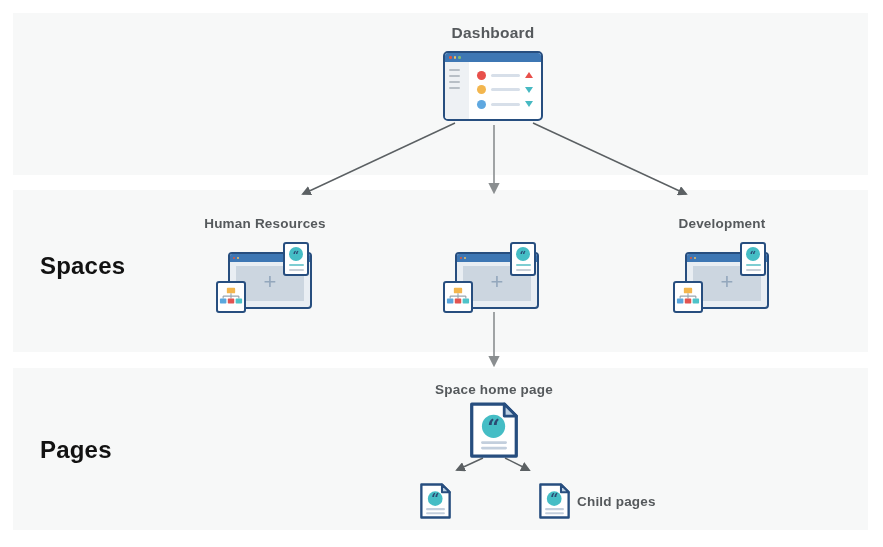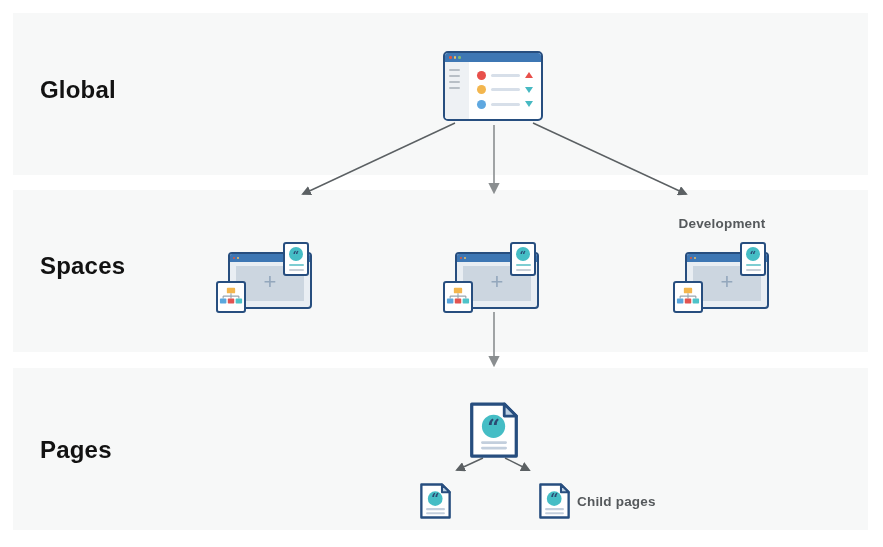--- a/index.html
+++ b/index.html
@@ -76,41 +76,41 @@
 </style>
 </head>
 <body>
 
 <div class="canvas">
 
   <div class="band" id="band-global"></div>
   <div class="band" id="band-spaces"></div>
   <div class="band" id="band-pages"></div>
 
-  <div class="row-label" id="lbl-global">Global</div>
   <div class="row-label" id="lbl-pages">Pages</div>
   <div class="row-label" id="lbl-spaces">Spaces</div>
 
   <svg class="arrows" width="883" height="547">
     <defs>
       <marker id="ah-dark" viewBox="0 0 10 10" refX="8" refY="5" markerWidth="7" markerHeight="7" orient="auto">
         <path d="M0,0 L10,5 L0,10 Z" fill="#5b6063"></path>
       </marker>
       <marker id="ah-light" viewBox="0 0 10 10" refX="8" refY="5" markerWidth="7" markerHeight="7" orient="auto">
         <path d="M0,0 L10,5 L0,10 Z" fill="#8a8e90"></path>
       </marker>
     </defs>
     <line x1="455" y1="123" x2="303" y2="194" stroke="#5b6063" stroke-width="1.4" marker-end="url(#ah-dark)"></line>
     <line x1="494" y1="125" x2="494" y2="192" stroke="#8a8e90" stroke-width="1.6" marker-end="url(#ah-light)"></line>
     <line x1="533" y1="123" x2="686" y2="194" stroke="#5b6063" stroke-width="1.4" marker-end="url(#ah-dark)"></line>
     <line x1="494" y1="312" x2="494" y2="365" stroke="#8a8e90" stroke-width="1.6" marker-end="url(#ah-light)"></line>
     <line x1="483" y1="458" x2="457" y2="470" stroke="#5b6063" stroke-width="1.4" marker-end="url(#ah-dark)"></line>
     <line x1="505" y1="458" x2="529" y2="470" stroke="#5b6063" stroke-width="1.4" marker-end="url(#ah-dark)"></line>
   </svg>
 
+  <div class="sub-label" style="left:403px; top:24px; font-size:15.5px;">Dashboard</div>
   <div class="dash">
     <div class="dash-bar">
       <i style="background:#e0563f"></i>
       <i style="background:#f2c063"></i>
       <i style="background:#7fba7a"></i>
     </div>
     <div class="dash-main">
       <div class="dash-side">
         <i></i>
           <i></i>
@@ -130,20 +130,21 @@
         </div>
         <div class="dash-row">
           <span class="dash-dot" style="background:#5fa8e0"></span>
           <span class="dash-line"></span>
           <span class="tri tri-down"></span>
         </div>
       </div>
     </div>
   </div>
 
+  <div class="sub-label" style="left:175px; top:216px;">Human Resources</div>
   <div class="sub-label" style="left:632px; top:216px;">Development</div>
 
   <div class="space-art" style="left:215px; top:240px;">
     <div class="sp-win">
       <div class="sp-bar">
         <i style="background:#e0563f"></i>
         <i style="background:#f2c063"></i>
       </div>
       <div class="sp-inner">
         <span class="sp-plus">+</span>
@@ -210,20 +211,21 @@
       <svg width="24" height="22" viewBox="0 0 26 22">
         <rect x="8.5" y="1" width="9" height="6" rx="1" fill="#f3b64e"></rect>
         <path d="M13 7 V10 M4.5 10 H21.5 M4.5 10 V12.5 M13 10 V12.5 M21.5 10 V12.5" stroke="#9aa5ae" stroke-width="1.2" fill="none"></path>
         <rect x="1" y="12.5" width="7" height="5.5" rx="0.8" fill="#5ba7dd"></rect>
         <rect x="9.5" y="12.5" width="7" height="5.5" rx="0.8" fill="#e25451"></rect>
         <rect x="18" y="12.5" width="7" height="5.5" rx="0.8" fill="#4fc3c9"></rect>
       </svg>
     </div>
   </div>
 
+  <div class="sub-label" style="left:404px; top:382px;">Space home page</div>
 
   <svg class="doc-svg" style="left:468px; top:401px;" width="52" height="58" viewBox="0 0 56 62">
     <path d="M4 3 H39 L52 16 V59 H4 Z" fill="#ffffff" stroke="#274e7f" stroke-width="3.5" stroke-linejoin="round"></path>
     <path d="M39 3 V16 H52 Z" fill="#bdd0e2" stroke="#274e7f" stroke-width="3" stroke-linejoin="round"></path>
     <circle cx="27.5" cy="27" r="12.5" fill="#45bdc5"></circle>
     <text x="27.5" y="36" text-anchor="middle" font-family="'DejaVu Serif', serif" font-weight="bold" font-size="24" fill="#2b4a73">“</text>
     <rect x="14" y="43" width="28" height="3" rx="1.5" fill="#c3cfdd"></rect>
     <rect x="14" y="49" width="28" height="3" rx="1.5" fill="#c3cfdd"></rect>
   </svg>
 

